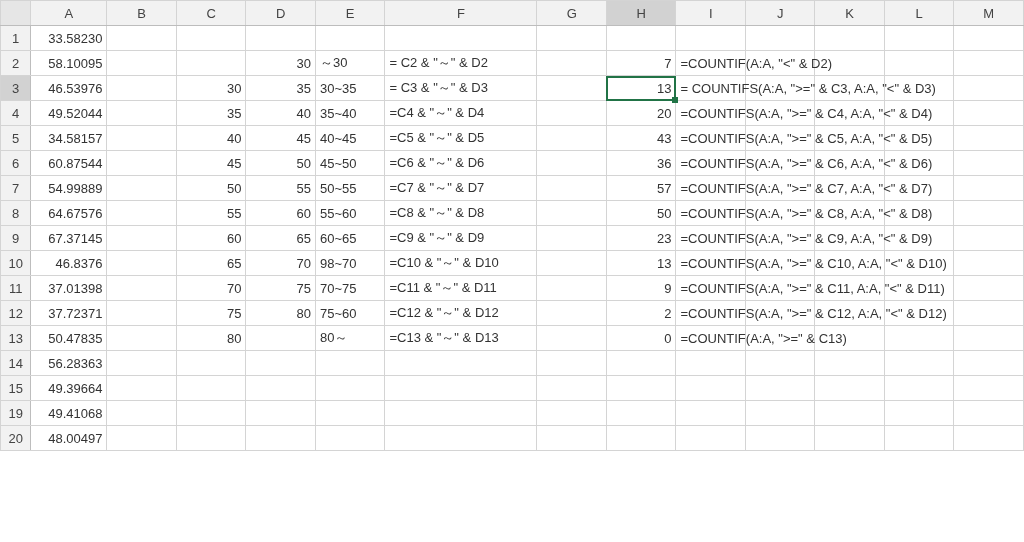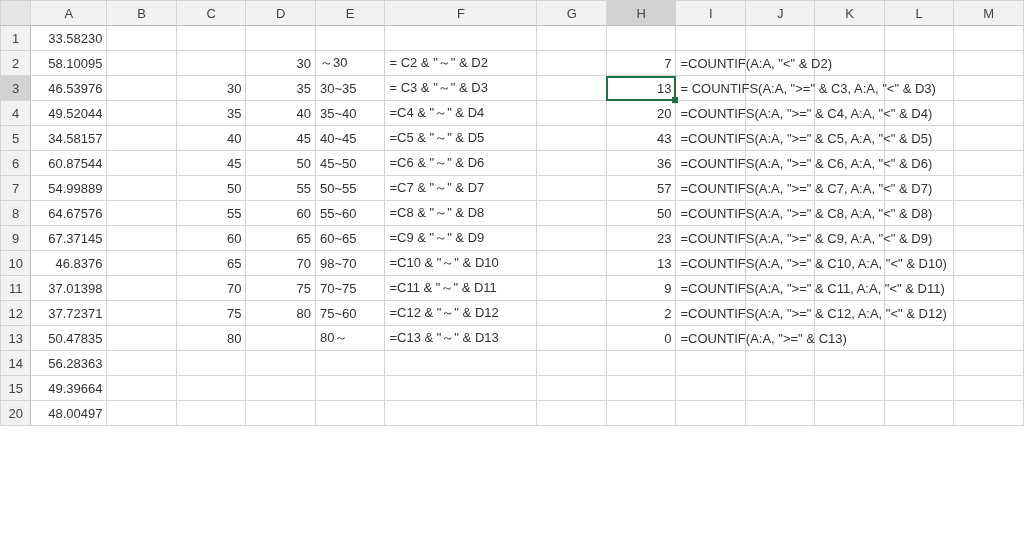--- a/index.html
+++ b/index.html
@@ -392,20 +392,36 @@
         <td class="txt"></td>
         <td class="txt"></td>
         <td class="num"></td>
         <td class="txt"></td>
         <td class="txt"></td>
         <td class="txt"></td>
         <td class="txt"></td>
         <td class="txt"></td>
       </tr>
       <tr>
+        <td class="rowhdr">19</td>
+        <td class="num">49.41068</td>
+        <td class="txt"></td>
+        <td class="num"></td>
+        <td class="num"></td>
+        <td class="txt"></td>
+        <td class="txt"></td>
+        <td class="txt"></td>
+        <td class="num"></td>
+        <td class="txt"></td>
+        <td class="txt"></td>
+        <td class="txt"></td>
+        <td class="txt"></td>
+        <td class="txt"></td>
+      </tr>
+      <tr>
         <td class="rowhdr">20</td>
         <td class="num">48.00497</td>
         <td class="txt"></td>
         <td class="num"></td>
         <td class="num"></td>
         <td class="txt"></td>
         <td class="txt"></td>
         <td class="txt"></td>
         <td class="num"></td>
         <td class="txt"></td>

